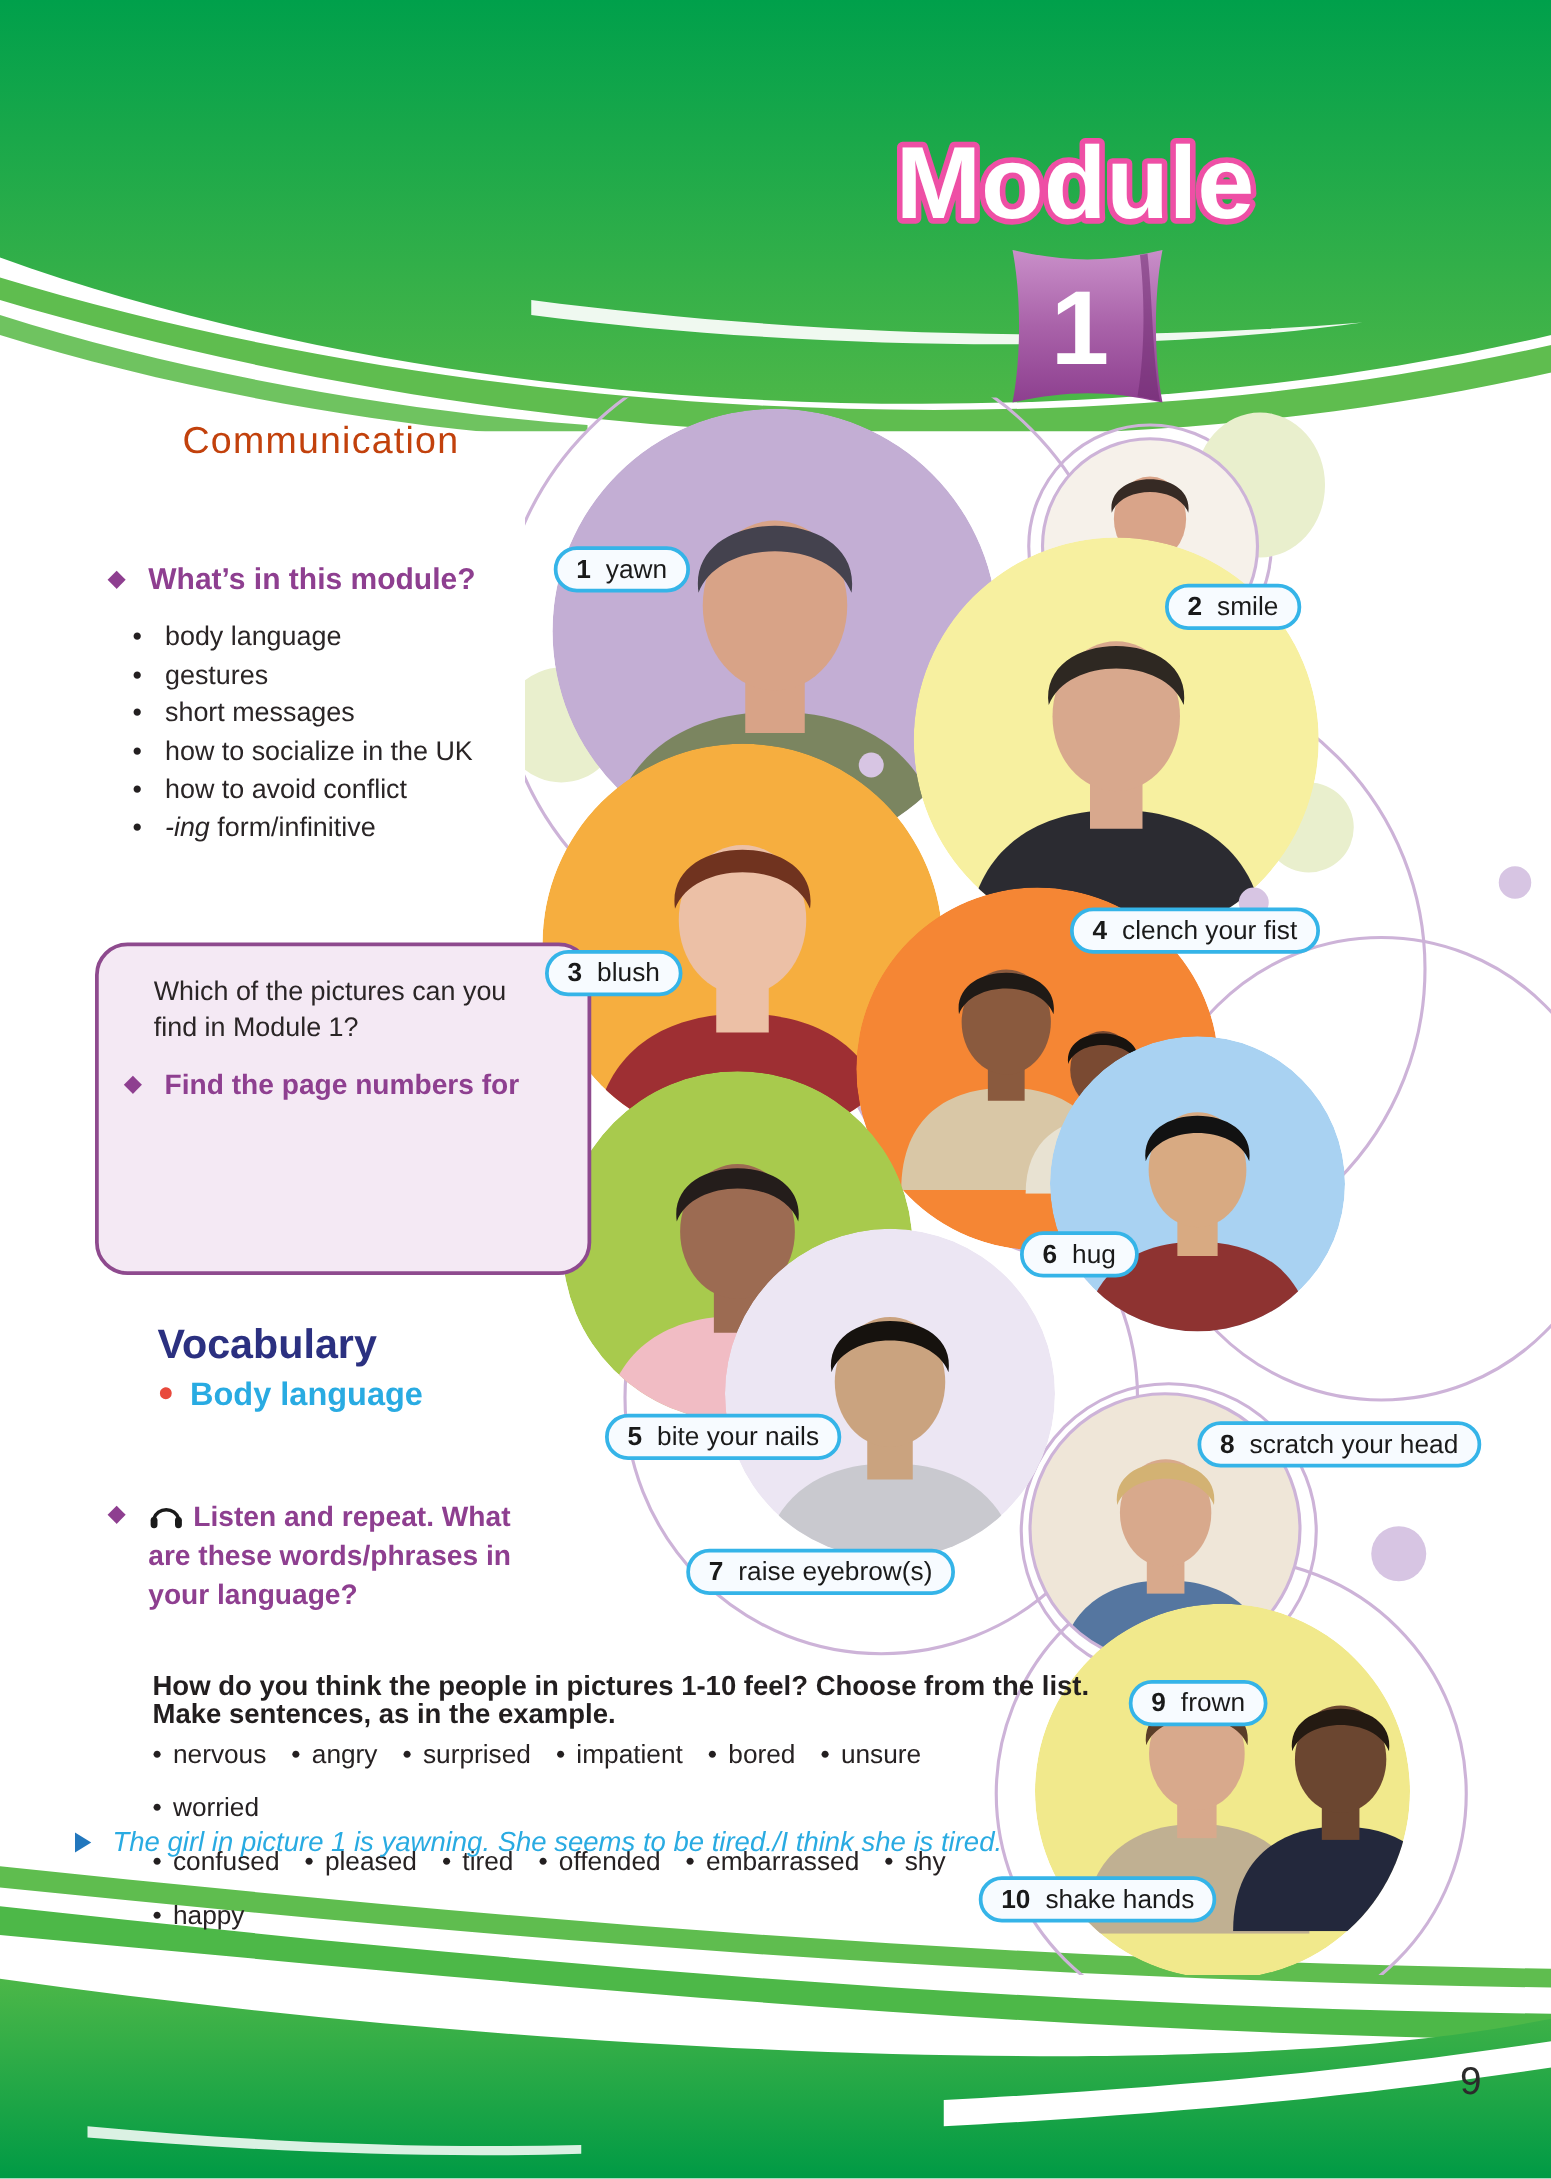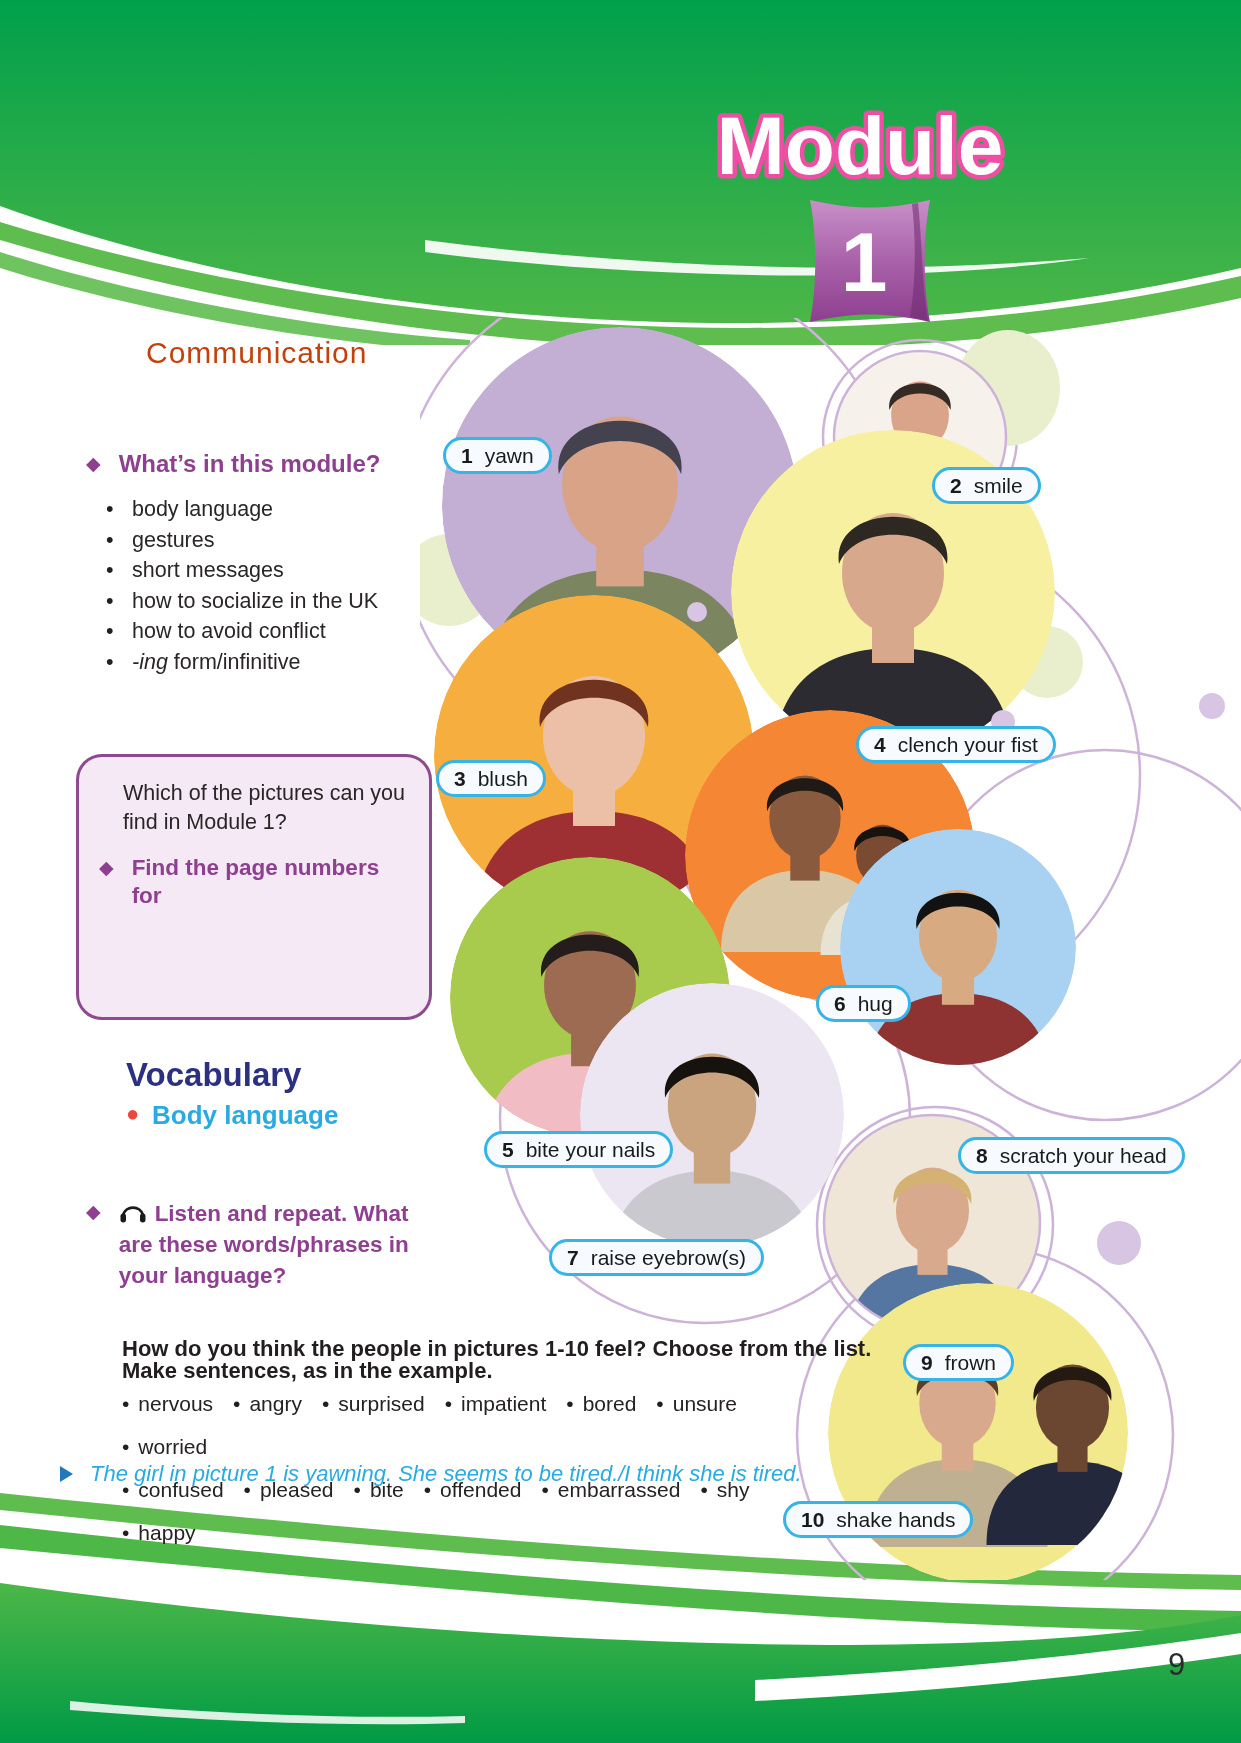--- a/index.html
+++ b/index.html
@@ -19,21 +19,21 @@
   .sec-row { display:flex; align-items:flex-start; gap:18px; }
   .diamond { color:#8e3f90; font-size:19px; line-height:28px; flex:0 0 auto; }
   .diamond::before { content:"◆"; }
 
   .block-whats { position:absolute; left:86px; top:450px; width:350px; z-index:2; }
   .purple-title { color:#8e3f90; font-weight:bold; font-size:24px; line-height:28px; }
   .dot-list { list-style:none; margin:16px 0 0 46px; width:286px; }
   .dot-list li { position:relative; font-size:21.5px; color:#2a2526; line-height:30.5px; }
   .dot-list li::before { content:"•"; position:absolute; left:-26px; color:#231f20; }
 
-  .pictures-box { position:absolute; left:76px; top:754px; width:356px; height:266px;
+  .pictures-box { position:absolute; left:76px; top:754px; width:397px; height:266px;
     background:#f4e9f4; border:3px solid #8e4a8e; border-radius:26px; padding:22px 18px 0 20px; z-index:2; }
   .box-question { font-size:21.5px; color:#2a2526; line-height:29px; width:300px; margin-left:24px; }
   .box-find { margin-top:17px; }
   .box-find .purple-title { font-size:22.5px; }
   .box-rows { margin:8px 0 0 48px; }
   .box-row { display:flex; align-items:center; justify-content:space-between; height:44px; }
   .box-row .lbl { position:relative; font-size:21.5px; color:#2a2526; }
   .box-row .lbl::before { content:"•"; position:absolute; left:-26px; }
   .answer-box { width:34px; height:34px; background:#ffffff; border:3px solid #8e4a8e; margin-right:24px; }
 
@@ -154,21 +154,21 @@
         </svg><span>Listen and repeat. What are these words/phrases in your language?</span>
       </div>
     </div>
   </div>
 
   <div class="ex-line ex-line1">How do you think the people in pictures 1-10 feel? Choose from the list.</div>
   <div class="ex-line ex-line2">Make sentences, as in the example.</div>
 
   <div class="words">
     <span class="word">nervous</span><span class="word">angry</span><span class="word">surprised</span><span class="word">impatient</span><span class="word">bored</span><span class="word">unsure</span><span class="word">worried</span><br>
-    <span class="word">confused</span><span class="word">pleased</span><span class="word">bite</span><span class="word">offended</span><span class="word">embarrassed</span><span class="word">shy</span><span class="word">happy</span>
+    <span class="word">confused</span><span class="word">pleased</span><span class="word">tired</span><span class="word">offended</span><span class="word">embarrassed</span><span class="word">shy</span><span class="word">happy</span>
   </div>
 
   <div class="example">
     <span class="arrow-icon"></span>
     <span class="example-text">The girl in picture 1 is yawning. She seems to be tired./I think she is tired.</span>
   </div>
 
   <svg id="collage-svg" class="layer" width="821" height="1262" viewBox="420 318 821 1262">
     <defs>
       <symbol id="bust" viewBox="0 0 100 100">

